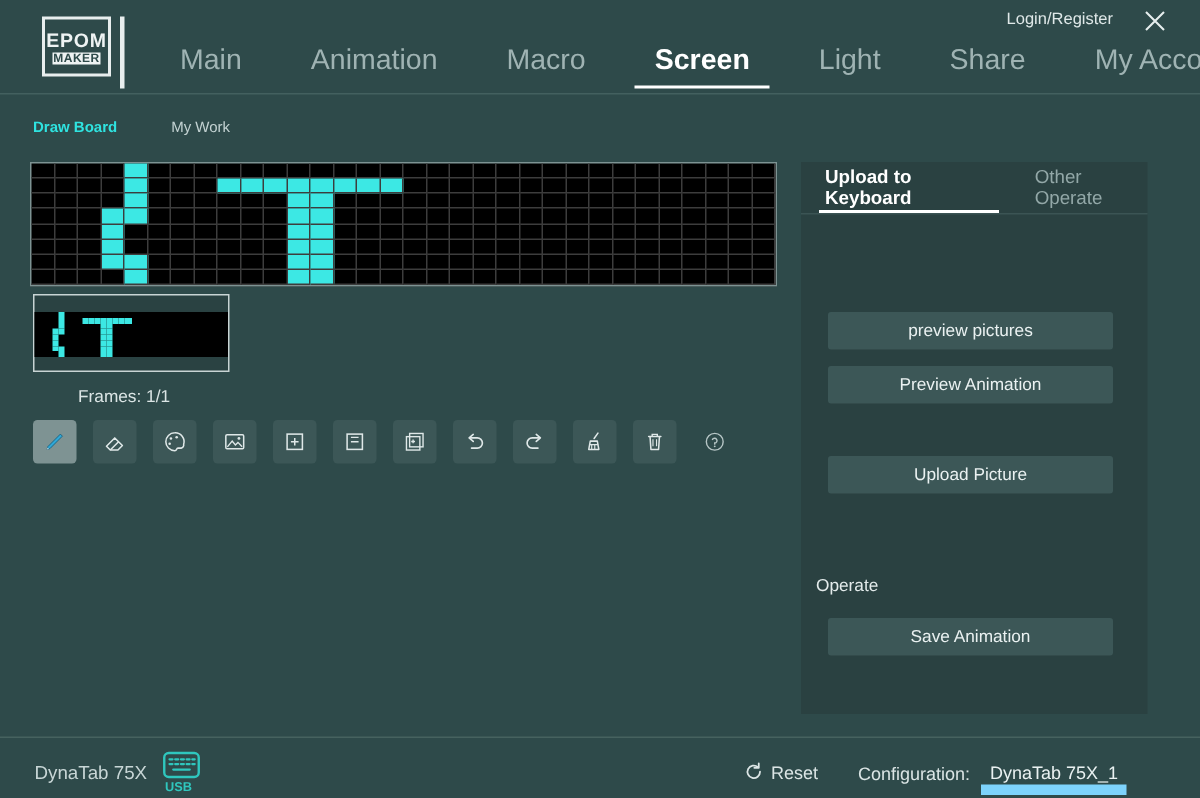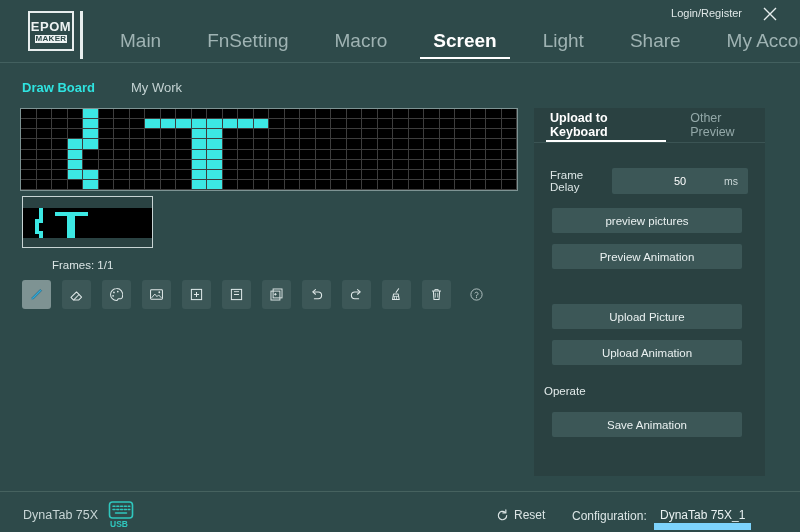--- a/index.html
+++ b/index.html
@@ -42,21 +42,21 @@
   }
   .navitem + .navitem { margin-left:46px; }
   .navitem.active { color:#ffffff; font-weight:bold; }
   .navitem.active::after {
     content:""; position:absolute; left:-13px; right:-13px; bottom:0; height:2px; background:#ffffff;
   }
   #topdiv { position:absolute; left:0; top:62px; width:800px; height:1px; background:#43605f; }
 
   
   #subtabs { position:absolute; left:22px; top:80px; display:flex; align-items:flex-end; }
-  .subtab { position:relative; font-size:13px; color:#c3d2d2; cursor:pointer; padding-bottom:22px; }
+  .subtab { position:relative; font-size:10px; color:#c3d2d2; cursor:pointer; padding-bottom:22px; }
   .subtab + .subtab { margin-left:36px; }
   .subtab.active { color:#2fe3e0; font-weight:bold; }
   .subtab.active::after {
     content:""; position:absolute; left:0; right:0; bottom:0; height:2px; background:#2fe3e0;
   }
 
   
   #canvaswrap {
     position:absolute; left:20px; top:108px; width:498px; height:83px;
     background:#000; border:1px solid #7d9393;
@@ -149,21 +149,21 @@
   <div id="login">Login/Register</div>
 
   <div id="closebtn">
     <svg width="24" height="24" viewBox="0 0 24 24">
       <path d="M6 6 L18 18 M18 6 L6 18" stroke="#e6eeee" stroke-width="1.4" fill="none"></path>
     </svg>
   </div>
 
   <div id="mainnav">
     <div class="navitem">Main</div>
-    <div class="navitem">FnSetting</div>
+    <div class="navitem">Animation</div>
     <div class="navitem">Macro</div>
     <div class="navitem active">Screen</div>
     <div class="navitem">Light</div>
     <div class="navitem">Share</div>
     <div class="navitem">My Account</div>
     <div class="navitem">About</div>
   </div>
 
   <div id="topdiv"></div>
 </div>
@@ -815,39 +815,31 @@
         <circle cx="10" cy="13.6" r=".75" fill="#b7c6c6"></circle>
       </svg>
     </span>
   </div>
 </div>
 
 <div id="panel">
 
   <div id="paneltabs">
     <div id="ptab0" class="ptab active">Upload to Keyboard</div>
-    <div id="ptab1" class="ptab">Other Preview</div>
+    <div id="ptab1" class="ptab">Other Operate</div>
   </div>
   <div id="panelrule"></div>
 
-  <div id="delayrow">
-    <div id="delaylabel">Frame Delay</div>
-    <div id="delayfield">
-      <input id="delayvalue" type="text" value="50" style="">
-      <span id="delayunit">ms</span>
-    </div>
-  </div>
 
   <div class="pbtn" style="top:136px">Preview Animation</div>
   <div class="pbtn" style="top:100px">preview pictures</div>
 
   <div id="operlabel">Operate</div>
 
   <div class="pbtn" style="top:196px">Upload Picture</div>
-  <div class="pbtn" style="top:232px">Upload Animation</div>
   <div class="pbtn" style="top:304px">Save Animation</div>
 </div>
 
 <div id="bottomdiv"></div>
 
 <div id="devname">DynaTab 75X</div>
 
 <div id="kbicon">
   <svg width="26" height="20" viewBox="0 0 26 20">
     <rect x="1.5" y="2" width="23" height="16" rx="3" fill="none" stroke="#2fc7be" stroke-width="1.6"></rect>

